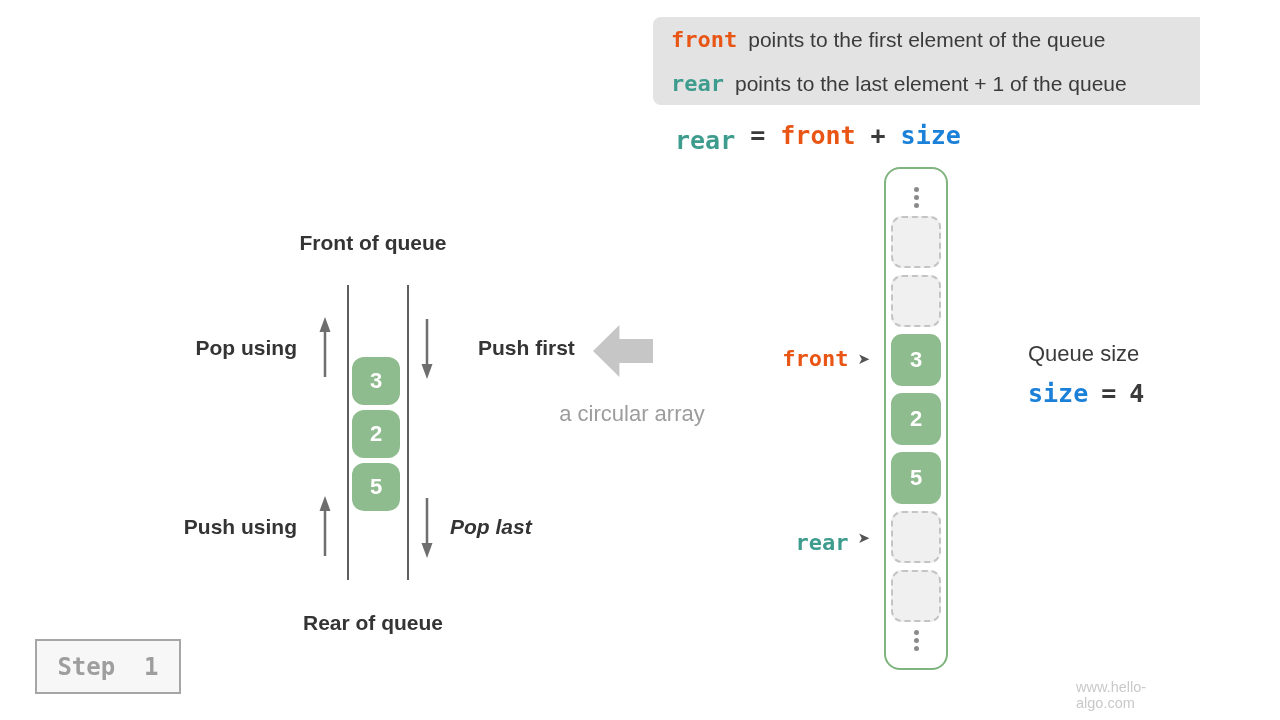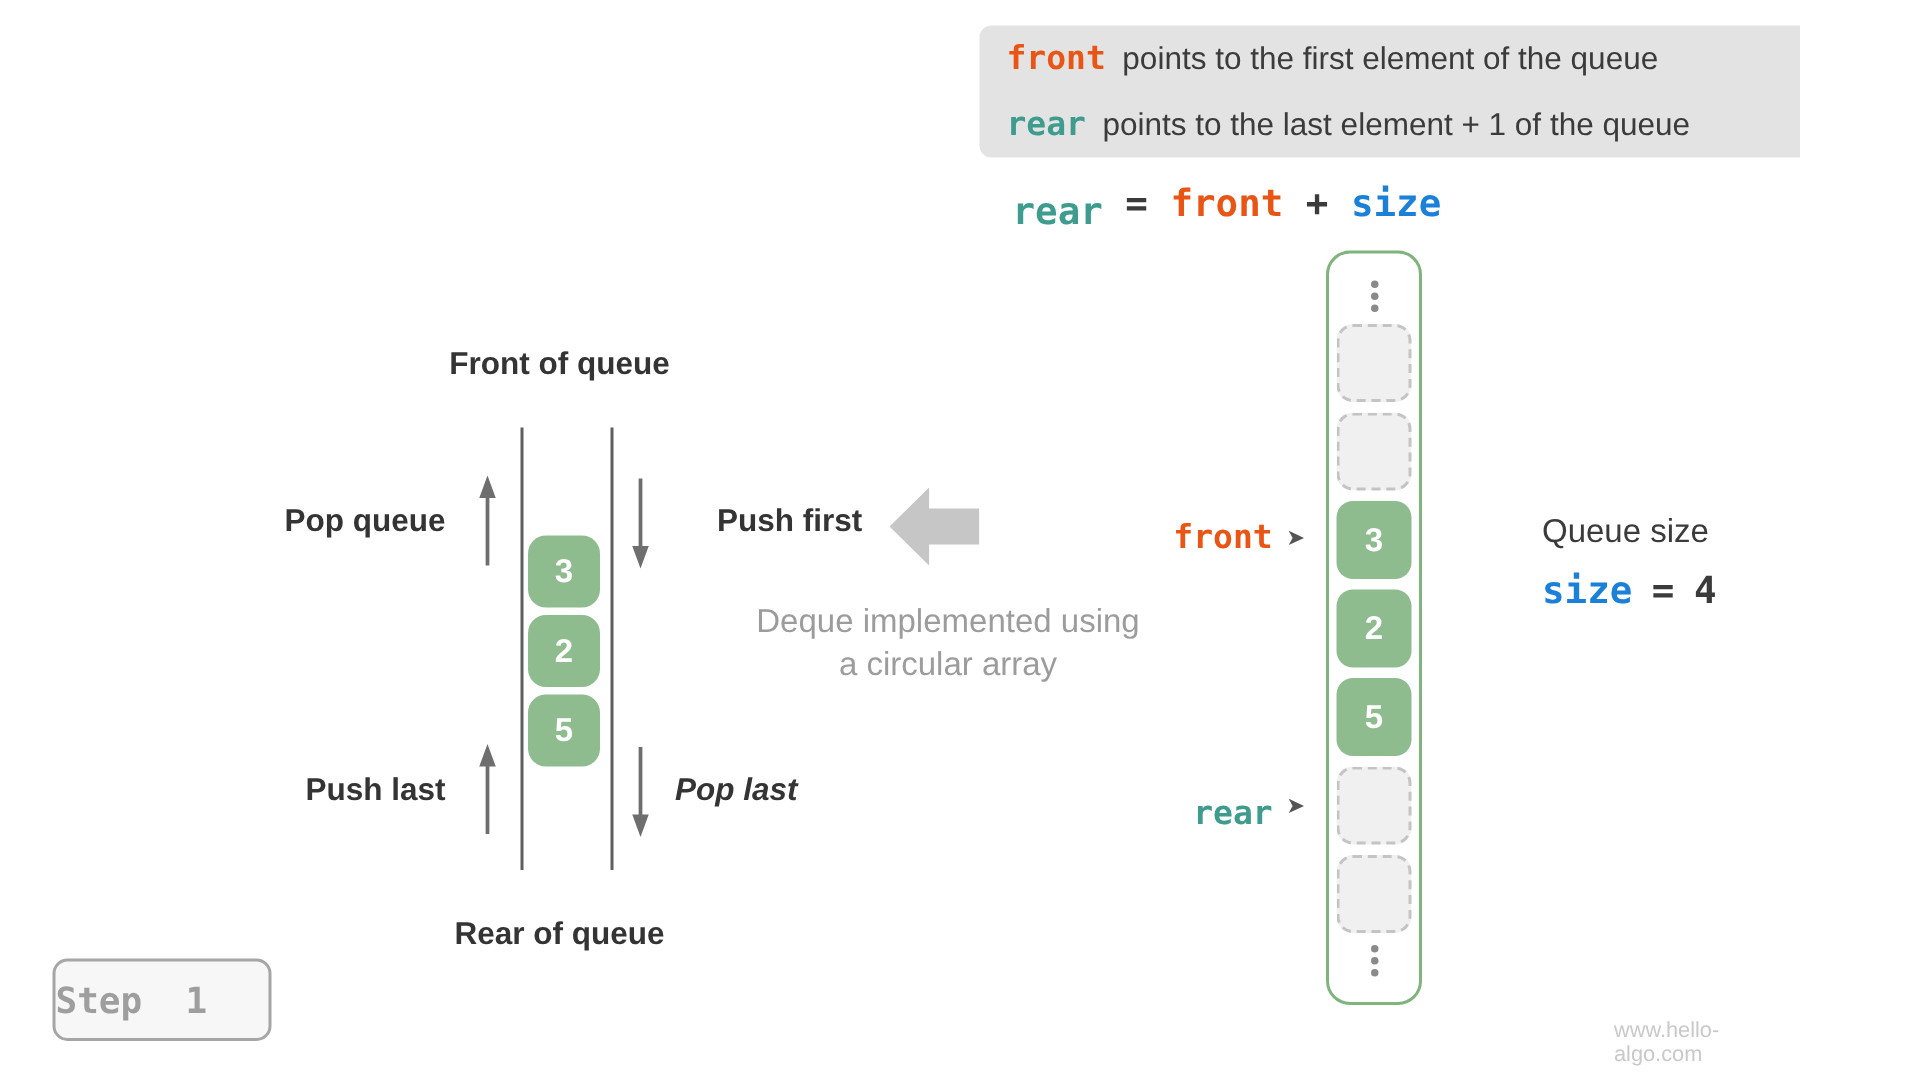--- a/index.html
+++ b/index.html
@@ -87,22 +87,22 @@
 
   
   #queue-size { position:absolute; left:1028px; top:341px; }
   #queue-size .qs-title { font-size:22px; color:#3B3B3B; }
   #queue-size .qs-expr { margin-top:12px; display:flex; align-items:baseline; gap:13px;
     font-family:"DejaVu Sans Mono", monospace; font-weight:bold; font-size:25px; }
 
   
   #step {
     position:absolute; left:35px; top:639px; width:146px; height:55px;
-    box-sizing:border-box; border:2px solid #A6A6A6; border-radius:10px;
-    background:#F7F7F7; display:flex; align-items:center; 
+    box-sizing:border-box; border:2px solid #A6A6A6; border-radius:0;
+    background:#F7F7F7; display:flex; align-items:center; justify-content:center;
   }
   #step span { font-family:"DejaVu Sans Mono", monospace; font-weight:bold;
     font-size:24px; color:#9E9E9E; white-space:pre; }
 
   
   #watermark { position:absolute; left:1076px; top:679px;
     font-family:Liberation Sans, sans-serif; font-size:14.5px; color:#C9C9C9; }
 </style>
 </head>
 <body>
@@ -131,23 +131,23 @@
   <div id="front-of-queue" class="big-label">Front of queue</div>
   <div id="rear-of-queue" class="big-label">Rear of queue</div>
 
   <div id="vline-left" class="vline"></div>
   <div id="vline-right" class="vline"></div>
 
   <div class="lq-cell" style="top:357px">3</div>
   <div class="lq-cell" style="top:410px">2</div>
   <div class="lq-cell" style="top:463px">5</div>
 
-  <div id="pop-first" class="big-label">Pop queue</div>
+  <div id="pop-first" class="big-label">Pop using</div>
   <div id="push-first" class="big-label">Push first</div>
-  <div id="push-last" class="big-label">Push last</div>
+  <div id="push-last" class="big-label">Push using</div>
   <div id="pop-last" class="big-label">Pop last</div>
 
   <svg class="arrow-svg" style="left:317px; top:317px" width="16" height="62">
     <line x1="8" y1="60" x2="8" y2="13" stroke="#6E6E6E" stroke-width="2.5"></line>
     <polygon points="8,0 2.5,15 13.5,15" fill="#6E6E6E"></polygon>
   </svg>
   <svg class="arrow-svg" style="left:419px; top:317px" width="16" height="62">
     <line x1="8" y1="2" x2="8" y2="49" stroke="#6E6E6E" stroke-width="2.5"></line>
     <polygon points="8,62 2.5,47 13.5,47" fill="#6E6E6E"></polygon>
   </svg>
@@ -155,21 +155,20 @@
     <line x1="8" y1="60" x2="8" y2="13" stroke="#6E6E6E" stroke-width="2.5"></line>
     <polygon points="8,0 2.5,15 13.5,15" fill="#6E6E6E"></polygon>
   </svg>
   <svg class="arrow-svg" style="left:419px; top:496px" width="16" height="62">
     <line x1="8" y1="2" x2="8" y2="49" stroke="#6E6E6E" stroke-width="2.5"></line>
     <polygon points="8,62 2.5,47 13.5,47" fill="#6E6E6E"></polygon>
   </svg>
 
   <div id="block-arrow"></div>
   <div id="caption">
-    <div>Deque implemented using</div>
     <div>a circular array</div>
   </div>
 
   <div id="array">
     <div class="dots">
         <i></i>
         <i></i>
         <i></i>
       </div>
     <div class="arr-cell arr-empty"></div>

